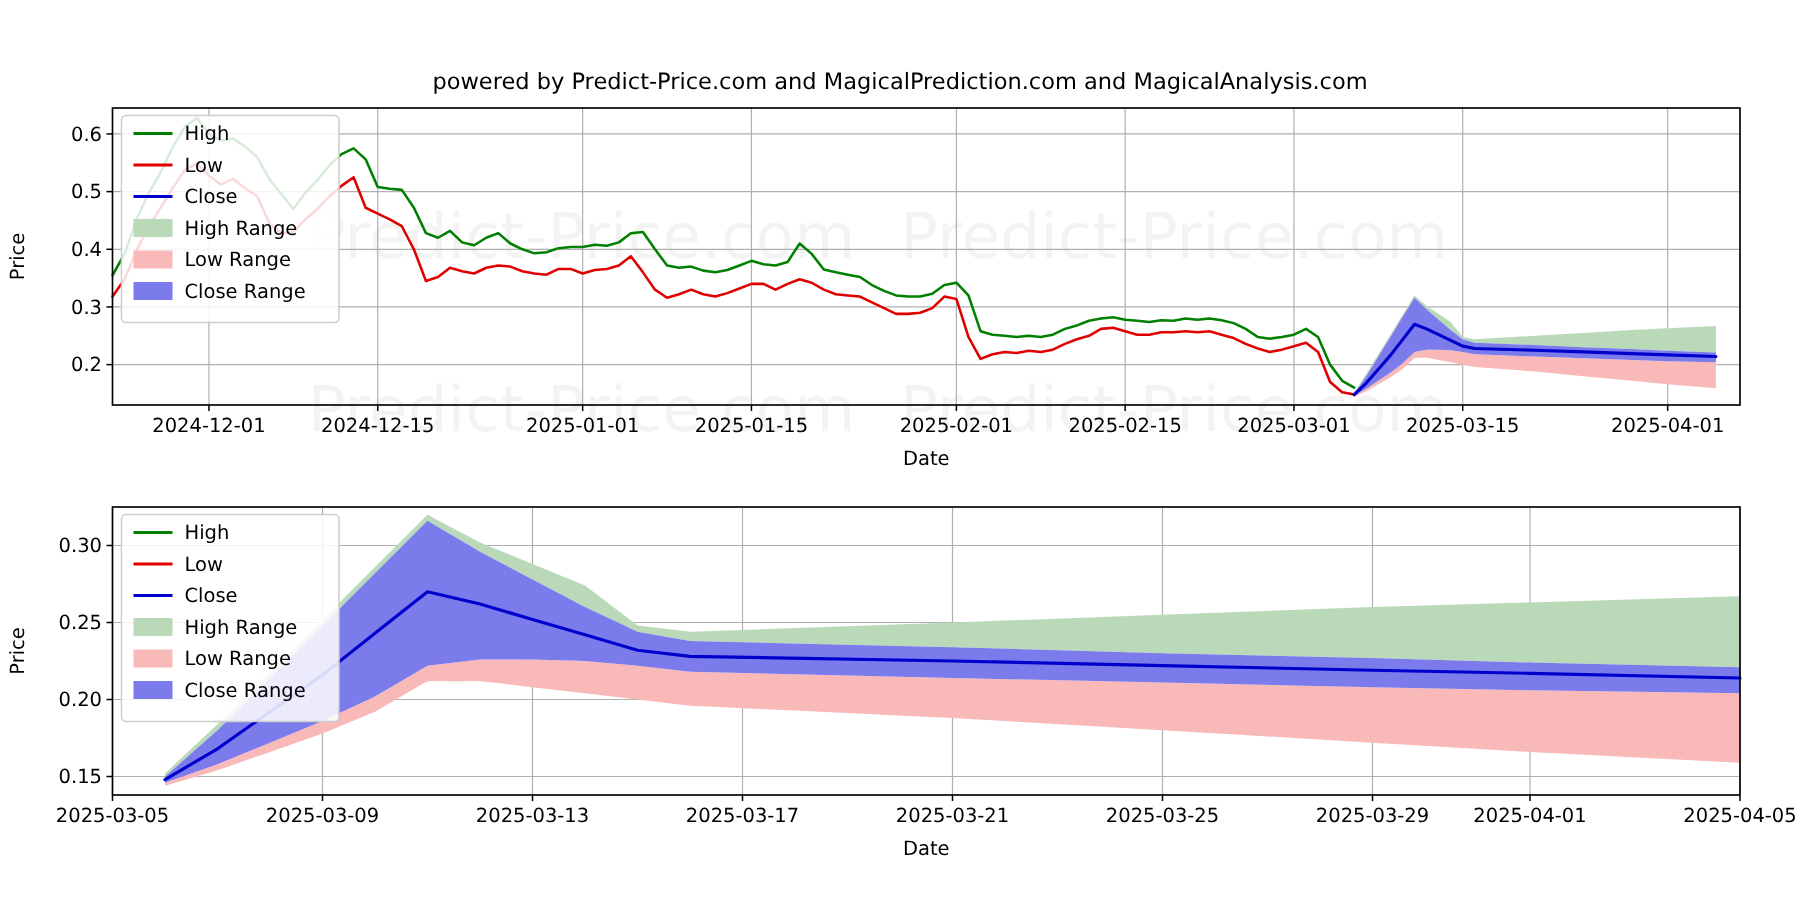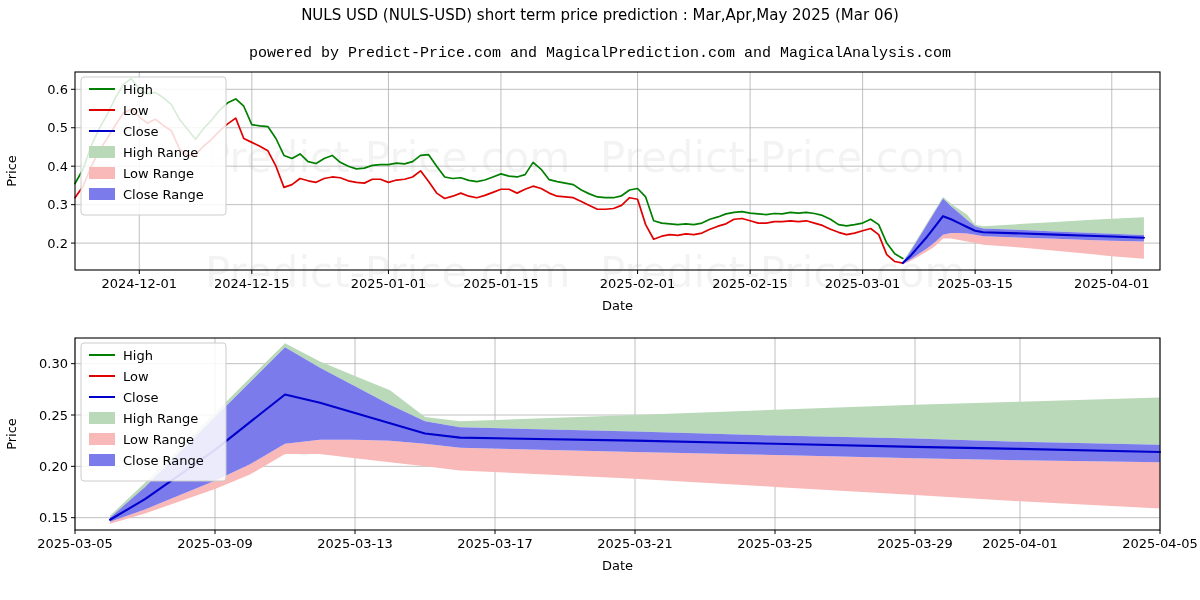--- a/index.html
+++ b/index.html
@@ -1,35 +1,34 @@
 <!DOCTYPE html>
 <html><head>
 <meta charset="utf-8">
 <style>
   html,body{margin:0;padding:0;background:#ffffff;}
   body{width:1200px;height:600px;font-family:"DejaVu Sans",sans-serif;color:#000;overflow:hidden;}
   #root{position:relative;width:1200px;height:600px;}
   .title{position:absolute;left:0;top:6px;width:1200px;text-align:center;font-size:15px;color:#000;}
-  .subtitle{position:absolute;left:0;top:45px;width:1200px;text-align:center;font-size:15px;color:#000;font-family:Liberation Mono, monospace;}
+  .subtitle{position:absolute;left:0;top:45px;width:1200px;text-align:center;font-size:15px;color:#000;}
   svg{display:block;}
   .axis-label{font-size:13px;fill:#000;}
   .tick-label{font-size:13px;fill:#000;}
   .legend-text{font-size:13px;fill:#000;}
   .wm{font-size:42px;fill:#000;opacity:0.045;font-family:"DejaVu Sans",sans-serif;}
   .frame{fill:none;stroke:#000;stroke-width:1.1;}
   .grid{stroke:#b0b0b0;stroke-width:0.8;}
   .tickmark{stroke:#000;stroke-width:1;}
   .legendbox{fill:#ffffff;fill-opacity:0.85;stroke:#cccccc;stroke-width:1;}
 </style>
 </head>
 <body>
 
 <div id="root">
 
-  <div class="title">NULS USD (NULS-USD) short term price prediction : Mar,Apr,May 2025 (Mar 06)</div>
   <div class="subtitle">powered by Predict-Price.com and MagicalPrediction.com and MagicalAnalysis.com</div>
 
   <svg id="chart-top" width="1200" height="250" style="position:absolute;left:0;top:62px;">
       <g>
         <text x="205" y="110" class="wm">Predict-Price.com</text>
         <text x="600" y="110" class="wm">Predict-Price.com</text>
         <text x="205" y="225" class="wm">Predict-Price.com</text>
         <text x="600" y="225" class="wm">Predict-Price.com</text>
       </g>
       <g>

